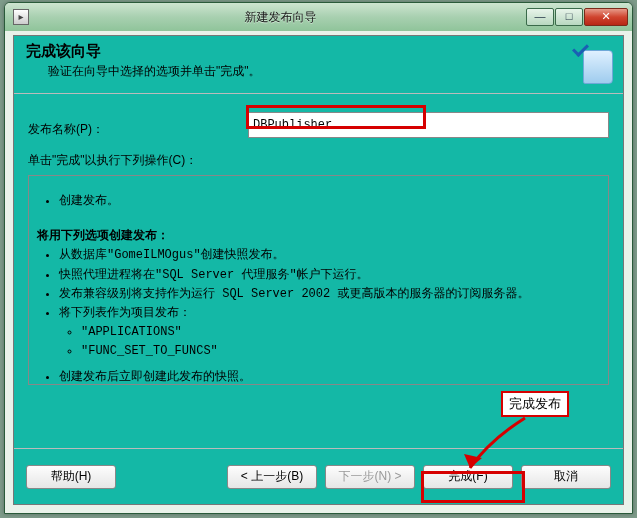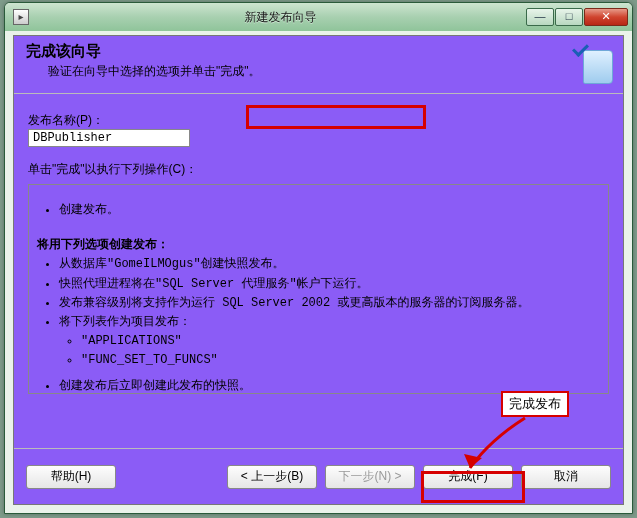--- a/index.html
+++ b/index.html
@@ -62,21 +62,21 @@
   }
   .win-btn.close {
     width: 44px;
     background: linear-gradient(#e79a89,#d0442f 50%,#b82815);
     color: #fff;
     border-color: #7a2a1a;
   }
   .client {
     position: absolute;
     left: 8px; right: 8px; top: 32px; bottom: 8px;
-    background: #8b5cf6;
+    background: #14b8a6;
     border: 1px solid #777;
   }
   .header-area {
     padding: 6px 12px 4px 12px;
     border-bottom: 1px solid #bbb;
     position: relative;
     height: 58px;
   }
   .header-title { font-size: 15px; font-weight: bold; }
   .header-sub { font-size: 12px; margin-left: 22px; margin-top: 2px; }
@@ -104,28 +104,27 @@
     border-bottom: 3px solid #1a5fb4;
     transform: rotate(-45deg);
   }
   .body-area {
     position: absolute;
     left: 0; right: 0; top: 58px; bottom: 44px;
     padding: 18px 14px 6px 14px;
   }
   .row-name {
     display: flex;
-    align-items: flex-start;
+    align-items: flex-end;
     margin-bottom: 14px;
-    flex-direction: column;
   }
   .row-name label { width: 220px; }
   .row-name input {
     flex: 1;
-    height: 32px;
+    height: 26px;
     border: 1px solid #888;
     font-family: "Courier New", monospace;
     font-size: 12px;
     padding: 1px 4px;
   }
   .row-note { margin-bottom: 6px; }
   .summary-box {
     border: 1px solid #888;
     height: 210px;
     padding: 16px 8px;

